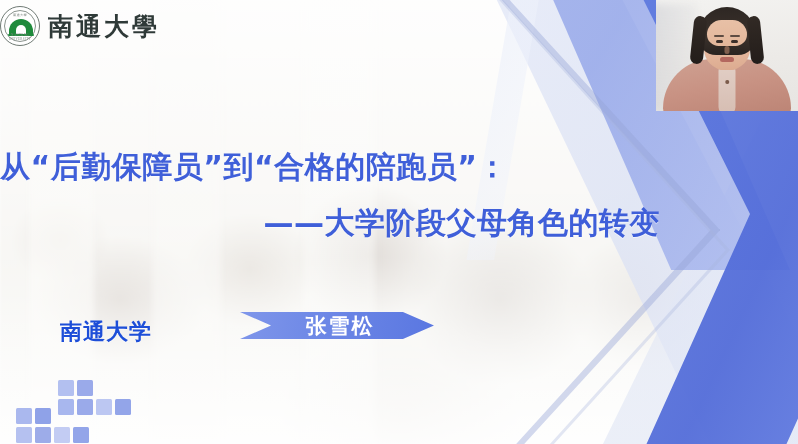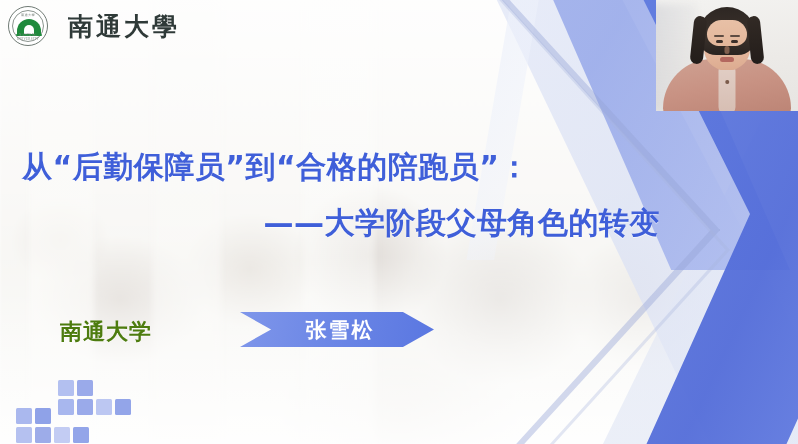--- a/index.html
+++ b/index.html
@@ -98,22 +98,22 @@
   }
   
   .chev-sliver {
     left:452px; top:-40px; width:120px; height:300px;
     background:linear-gradient(120deg,rgba(236,240,250,0.9),rgba(248,250,254,0.2));
     clip-path:polygon(55% 0%, 78% 0%, 35% 100%, 12% 100%);
   }
 
   
   .logo-wrap {
-    position:absolute; left:8px; top:6px;
-    display:flex; align-items:center; gap:20px;
+    position:absolute; left:0; top:6px;
+    display:flex; align-items:center; gap:8px;
     z-index:12;
   }
   .logo-seal {
     width:40px; height:40px; border-radius:50%;
     position:relative; flex:none;
     background:#ffffff;
     border:1.4px solid #6f7a74;
   }
   .logo-seal::before {
     content:""; position:absolute; inset:3px;
@@ -237,40 +237,40 @@
   }
   .title-line {
     font-family:"DejaVu Sans","Liberation Sans",sans-serif;
     font-weight:700;
     font-size:30px;
     line-height:1.0;
     color:#3f5fd9;
     white-space:nowrap;
     text-shadow:0 1px 0 rgba(255,255,255,0.55);
   }
-  .title-line.l1 { padding-left:22px; letter-spacing:0.5px; }
+  .title-line.l1 { letter-spacing:0.5px; }
   .title-line.l2 { padding-left:150px; margin-top:26px; letter-spacing:0.5px;text-align:right; }
 
   
   .byline {
     position:absolute; left:0; top:310px; width:520px; height:44px;
     z-index:11; display:flex; align-items:center;
   }
   .org {
     margin-left:60px;
     font-family:"DejaVu Sans","Liberation Sans",sans-serif;
     font-weight:700; font-size:22px; letter-spacing:1px;
-    color:#4d7c0f;
+    color:#1d4ed8;
     white-space:nowrap;
     text-shadow:0 1px 0 rgba(255,255,255,0.5);
     text-align:right;
   }
   .name-banner {
     position:absolute; left:240px; top:2px;
-    width:194px; height:35px;
+    width:194px; height:27px;
     background:linear-gradient(100deg,#7f96ea 0%,#6c87e6 45%,#5a77e1 100%);
     clip-path:polygon(0% 0%, 84% 0%, 100% 50%, 84% 100%, 0% 100%, 16% 50%);
     display:flex; align-items:center; justify-content:center;
   }
   .name-banner .nm {
     font-family:"DejaVu Sans","Liberation Sans",sans-serif;
     font-weight:700; font-size:21px; color:#ffffff;
     letter-spacing:2px; padding-left:6px;
     white-space:nowrap;
   }

